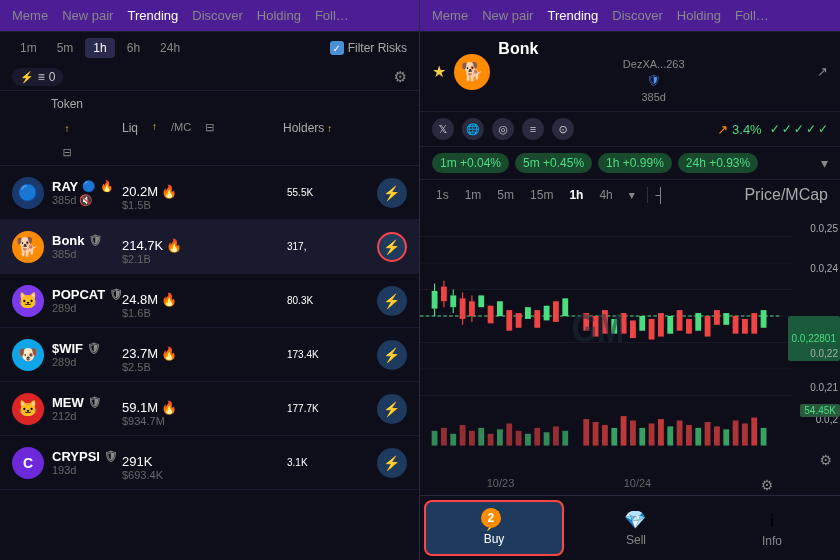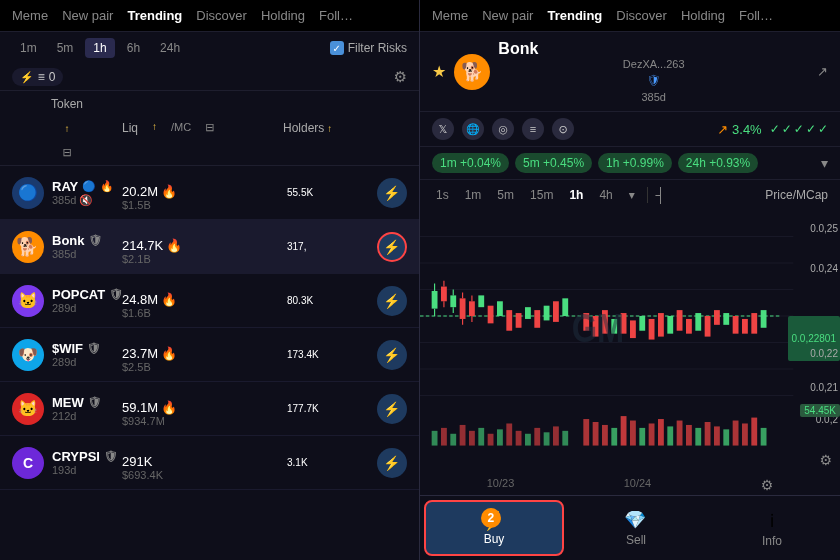--- a/index.html
+++ b/index.html
@@ -31,34 +31,34 @@
       display: flex;
       flex-direction: column;
       overflow: hidden;
     }
 
     
     .nav-bar {
       display: flex;
       align-items: center;
       padding: 8px 12px;
-      background: #000000;
+      background: #4c1d95;
       gap: 14px;
       border-bottom: 1px solid #1e1e2e;
       flex-shrink: 0;
     }
     .nav-item {
       font-size: 13px;
       color: #888;
       cursor: pointer;
       white-space: nowrap;
     }
     .nav-item.active {
       color: #fff;
-      font-weight: 700;
+      font-weight: 400;
     }
 
     
     .time-filters {
       display: flex;
       align-items: center;
       padding: 6px 12px;
       gap: 4px;
       background: #0e0e1a;
       flex-shrink: 0;
@@ -387,21 +387,21 @@
       color: #fff;
       font-weight: 600;
     }
     .tf-divider {
       width: 1px;
       height: 16px;
       background: #333;
     }
     .price-mcap {
       margin-left: auto;
-      font-size: 12px;
+      font-size: 16px;
       color: #aaa;
       text-align: center;
     }
 
     
     .chart-area {
       flex: 1;
       position: relative;
       overflow: hidden;
       background: #0e0e1a;

